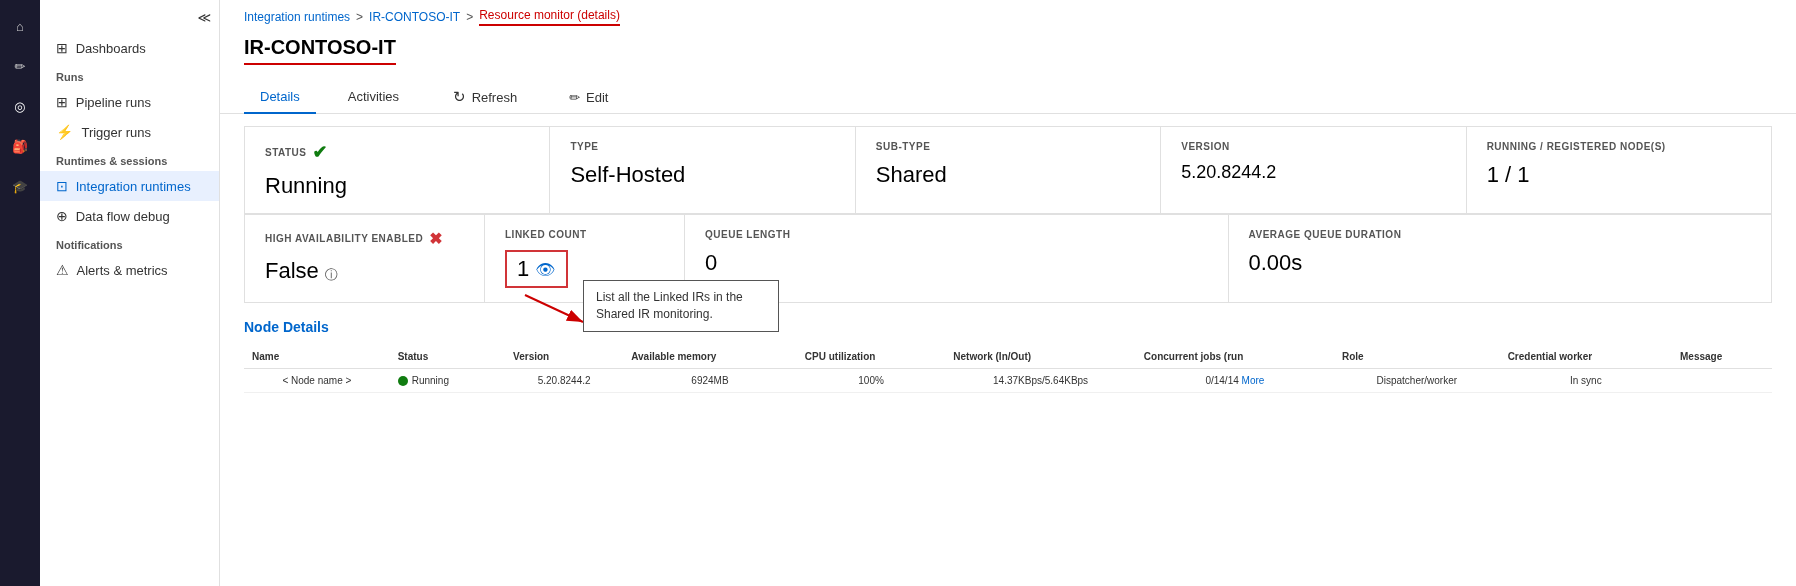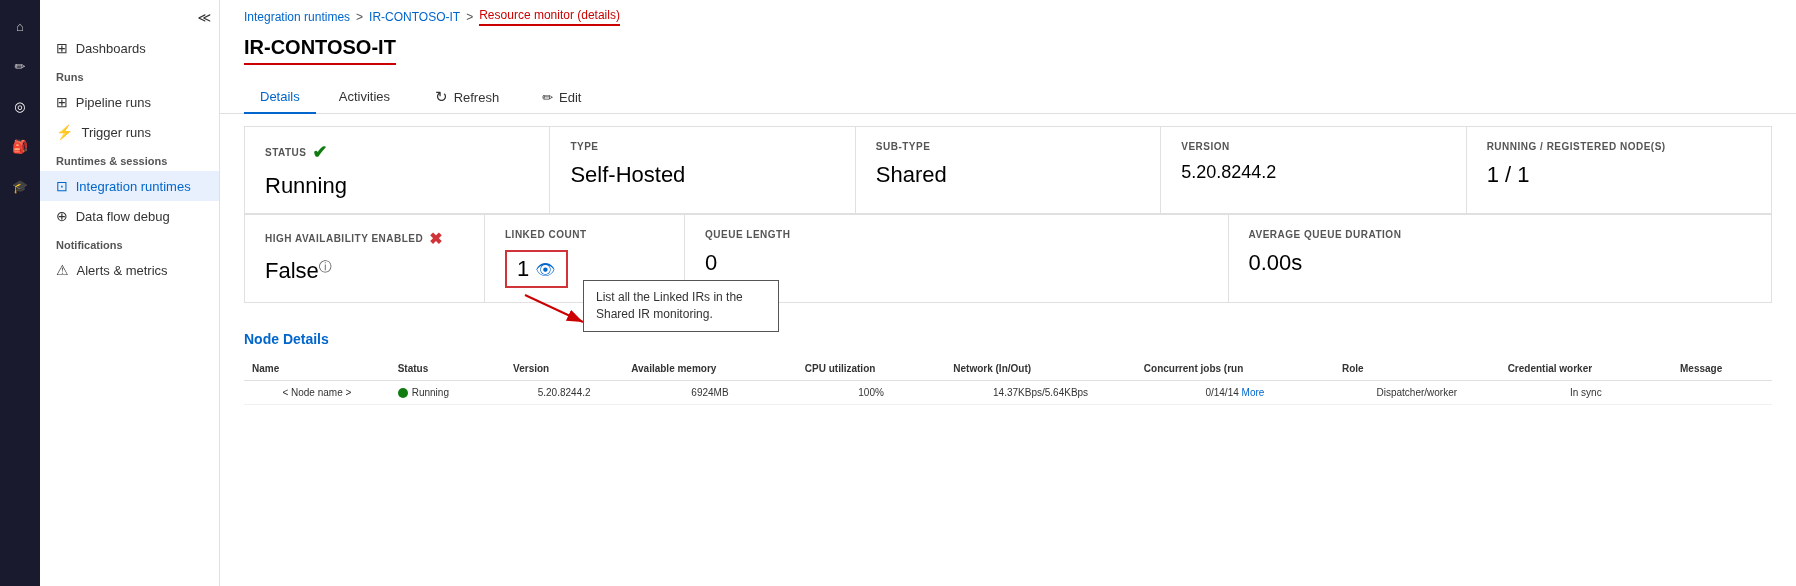--- a/index.html
+++ b/index.html
@@ -90,21 +90,21 @@
       color: #000;
       padding-bottom: 4px;
     }
 
     
     .tabs-bar {
       display: flex;
       align-items: center;
       padding: 8px 24px 0;
       border-bottom: 1px solid #e0e0e0;
-      gap: 7px;
+      gap: 16px;
     }
     .tab {
       padding: 8px 16px;
       cursor: pointer;
       font-size: 13px;
       color: #333;
       border-bottom: 2px solid transparent;
       margin-bottom: -1px;
     }
     .tab.active {
@@ -343,21 +343,21 @@
   </div>
 
   <div style="padding: 0 24px 0; position: relative;">
     <div class="cards-row" style="">
 
       <div class="card" style="max-width: 240px;">
         <div class="card-label">
           <span>HIGH AVAILABILITY ENABLED</span>
           <span class="status-err">✖</span>
         </div>
-        <div class="card-value" style="display:flex;align-items:flex-start;">
+        <div class="card-value" style="display:flex;align-items:flex-end;gap:6px;">
           <span>False</span>
           <span class="info-icon">ⓘ</span>
         </div>
       </div>
 
       <div class="card" style="max-width: 200px; position: relative;">
         <div class="card-label">
           <span>LINKED COUNT</span>
         </div>
         <div class="card-value">
@@ -391,21 +391,21 @@
 
       <div class="card">
         <div class="card-label">
           <span>AVERAGE QUEUE DURATION</span>
         </div>
         <div class="card-value">0.00s</div>
       </div>
     </div>
   </div>
 
-  <div class="node-details-section" style="margin-top: 28px;">
+  <div class="node-details-section" style="margin-top: 16px;">
     <div class="node-details-title">Node Details</div>
     <table class="node-table">
       <thead>
         <tr>
           <th>Name</th>
           <th>Status</th>
           <th>Version</th>
           <th>Available memory</th>
           <th>CPU utilization</th>
           <th>Network (In/Out)</th>

